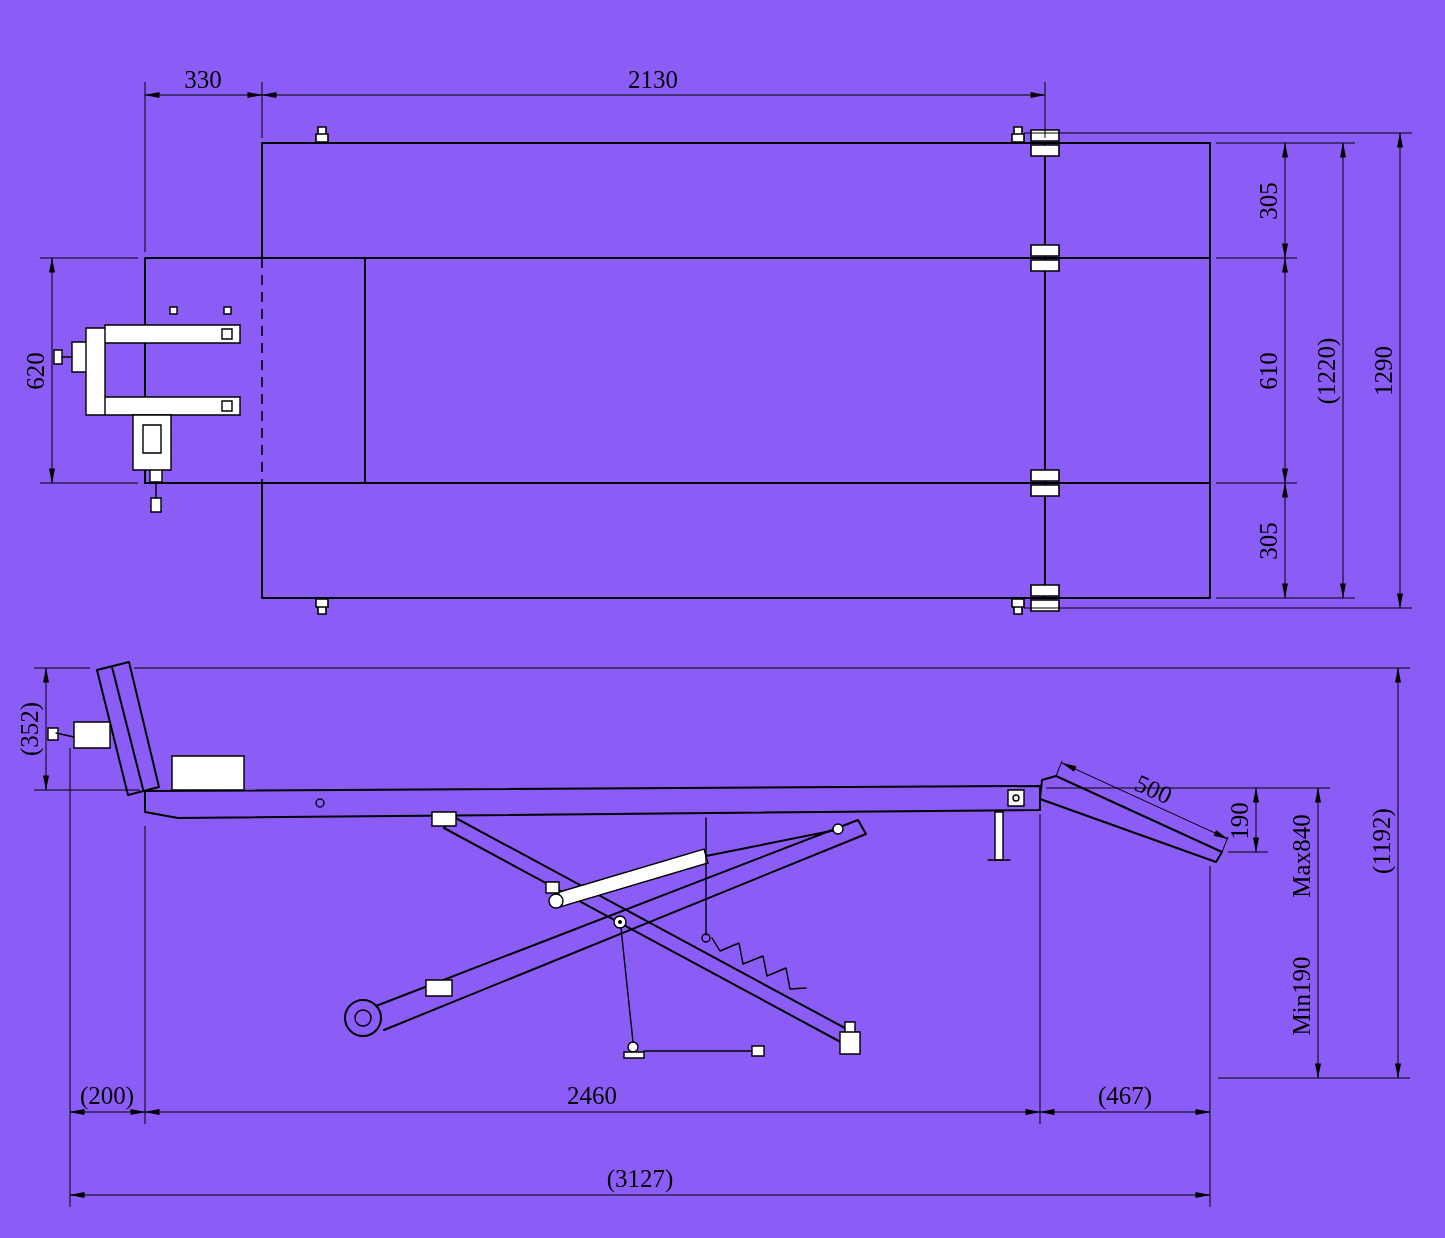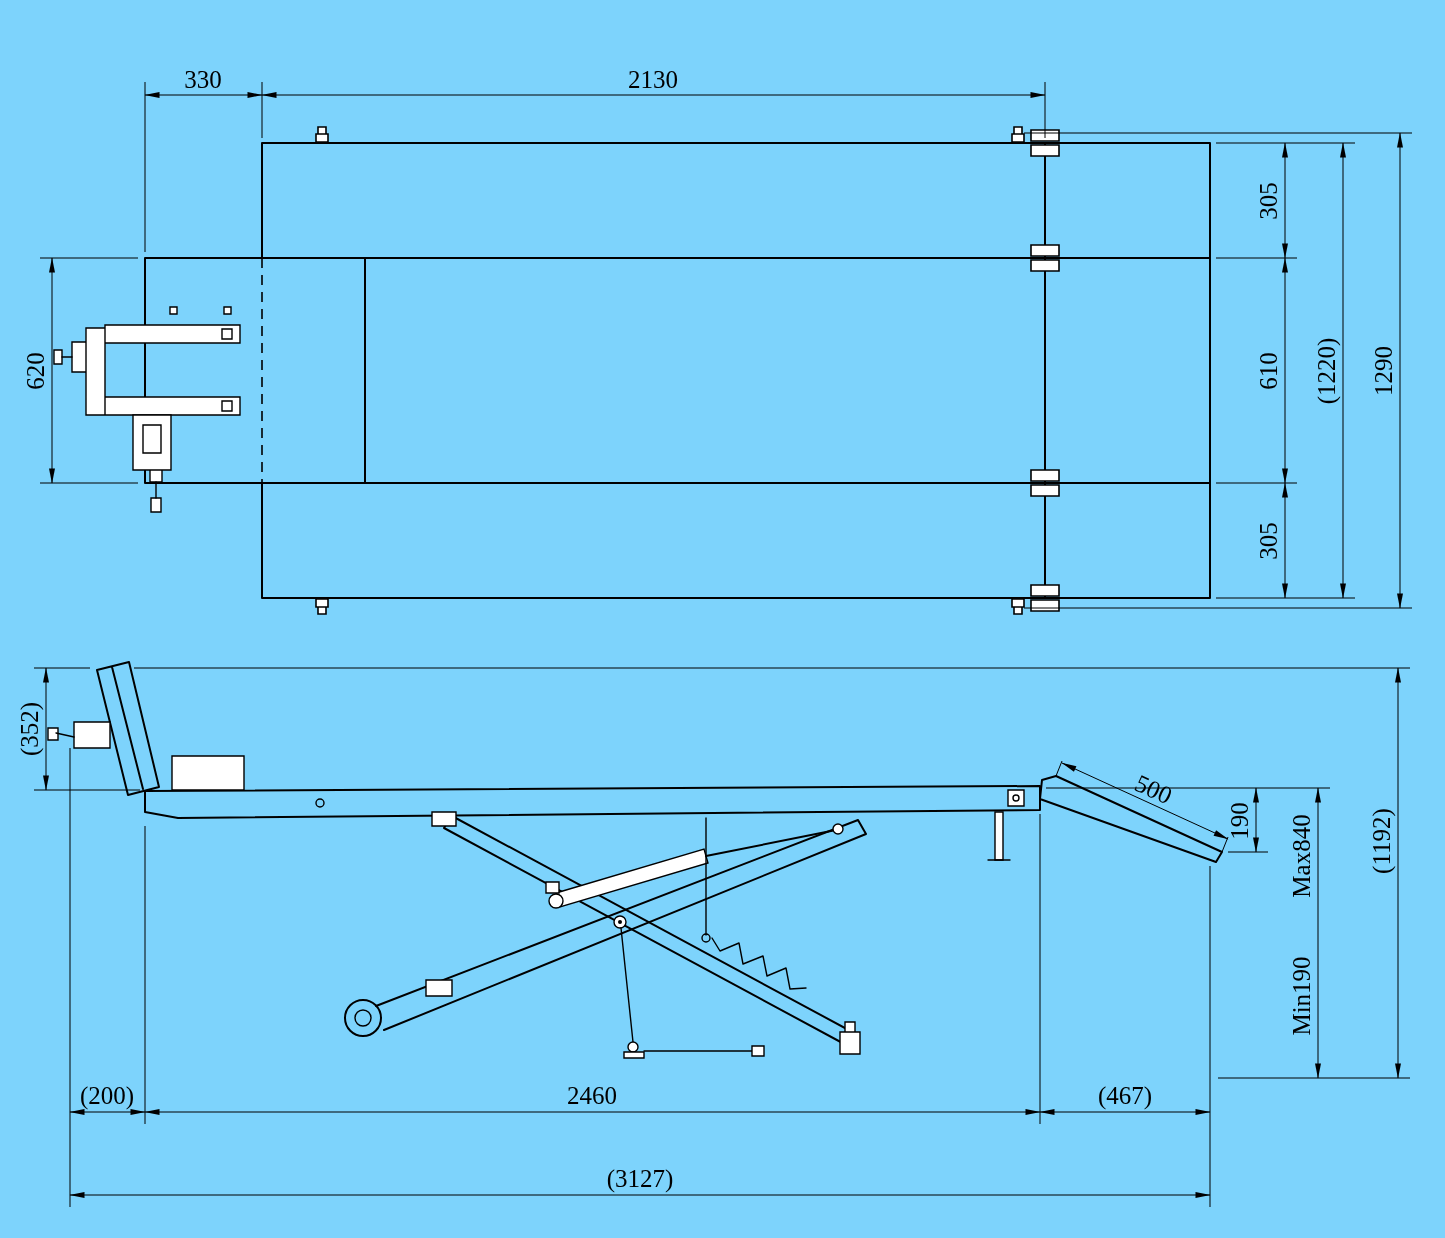--- a/index.html
+++ b/index.html
@@ -1,16 +1,16 @@
 <!DOCTYPE html>
 <html><head>
 <meta charset="utf-8">
 <style>
   html,body{margin:0;padding:0;background:#ffffff;}
-  .canvas{width:1445px;height:1238px;background:#7dd3fc;position:relative;overflow:hidden;text-align:right;}
+  .canvas{width:1445px;height:1238px;background:#8b5cf6;position:relative;overflow:hidden;text-align:right;}
   svg{display:block;}
   .geo{fill:none;stroke:#000;stroke-width:2;stroke-linejoin:round;stroke-linecap:round;}
   .geof{fill:#fff;stroke:#000;stroke-width:1.6;}
   .thin{stroke-width:1.4;}
   .dash{fill:none;stroke:#000;stroke-width:1.6;stroke-dasharray:10 7;}
   .ext{fill:none;stroke:#000;stroke-width:1;}
   .dim{fill:none;stroke:#000;stroke-width:1;}
   .dimtext{font:25px "Liberation Serif","DejaVu Serif",serif;fill:#000;}
 </style>
 </head>

